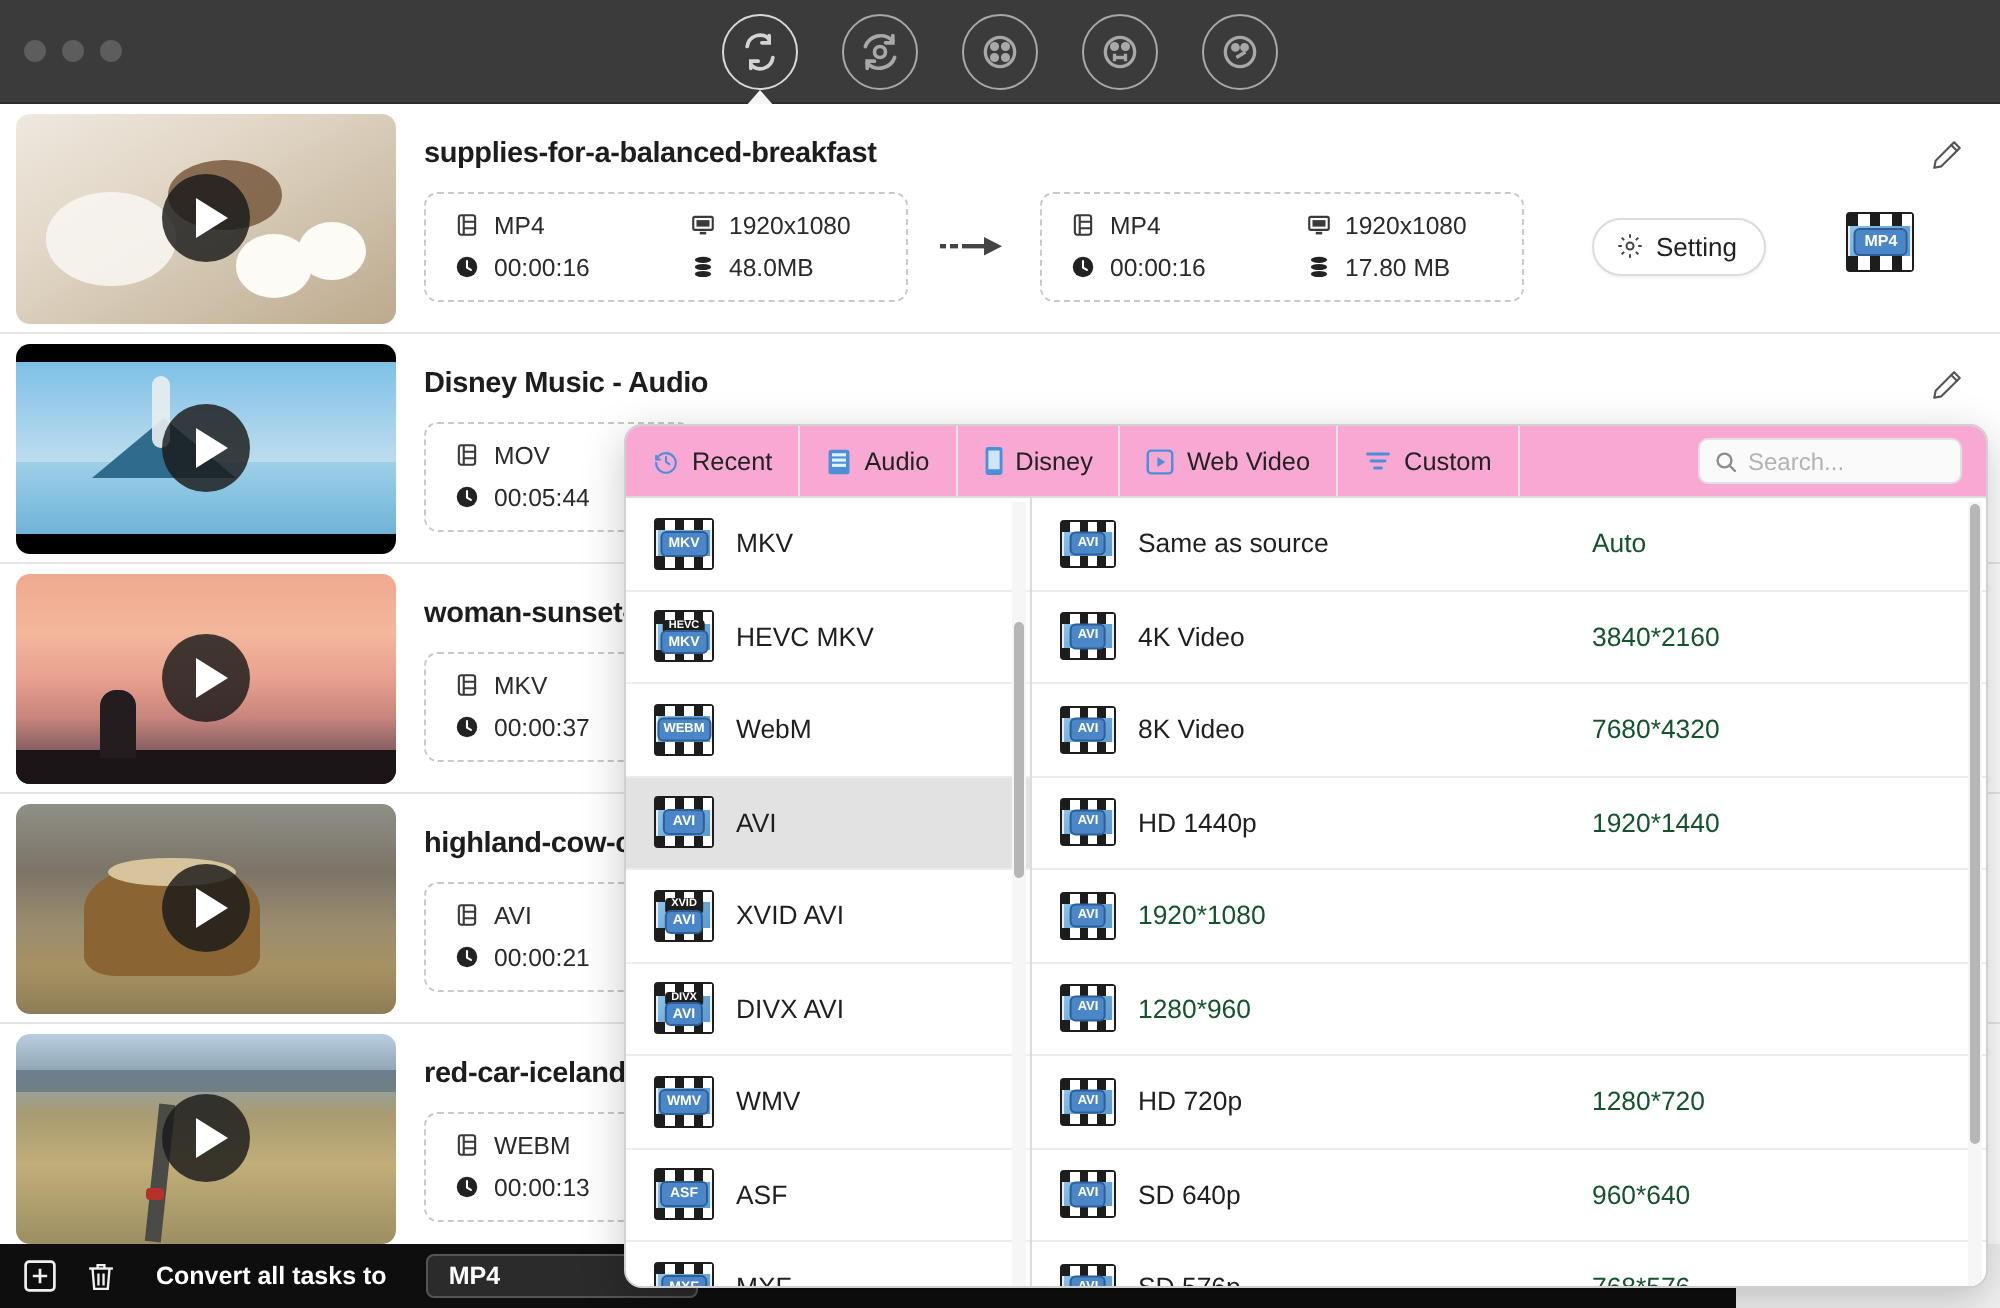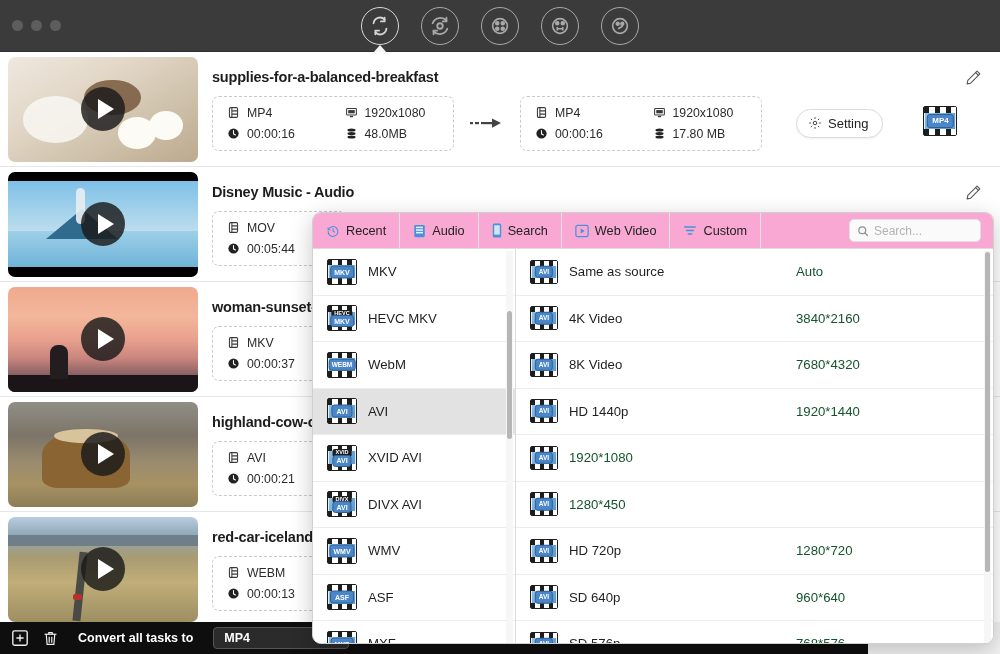--- a/index.html
+++ b/index.html
@@ -589,21 +589,21 @@
           <rect x="3" y="9" width="8" height="1.8" fill="#e4f0fa"></rect>
         </svg>
         <span>Audio</span>
       </div>
 
       <div class="ptab">
         <svg width="10" height="15" viewBox="0 0 10 16">
           <rect x="0.5" y="0.5" width="9" height="15" rx="1.6" fill="#4a90d9"></rect>
           <rect x="2" y="2.4" width="6" height="10" fill="#cfe4f7"></rect>
         </svg>
-        <span>Search</span>
+        <span>Disney</span>
       </div>
 
       <div class="ptab">
         <svg width="14" height="14" viewBox="0 0 16 16">
           <rect x="1" y="1.5" width="14" height="13" rx="2" fill="none" stroke="#4a90d9" stroke-width="1.4"></rect>
           <path d="M6.5 5.2 L11 8 L6.5 10.8 Z" fill="#4a90d9"></path>
         </svg>
         <span>Web Video</span>
       </div>
 
@@ -780,21 +780,21 @@
           <span class="res-val">1920*1080</span>
         </div>
 
         <div class="res-item">
           <span class="film" style="width:28px;height:24px;">
             <span class="strip-t"></span>
               <span class="pane"></span>
               <span class="strip-b"></span>
             <span class="lbl" style="font-size:6.5px;padding:2px 3px;">AVI</span>
           </span>
-          <span class="res-val">1280*450</span>
+          <span class="res-val">1280*960</span>
         </div>
 
         <div class="res-item">
           <span class="film" style="width:28px;height:24px;">
             <span class="strip-t"></span>
               <span class="pane"></span>
               <span class="strip-b"></span>
             <span class="lbl" style="font-size:6.5px;padding:2px 3px;">AVI</span>
           </span>
           <span class="res-name">HD 720p</span>

